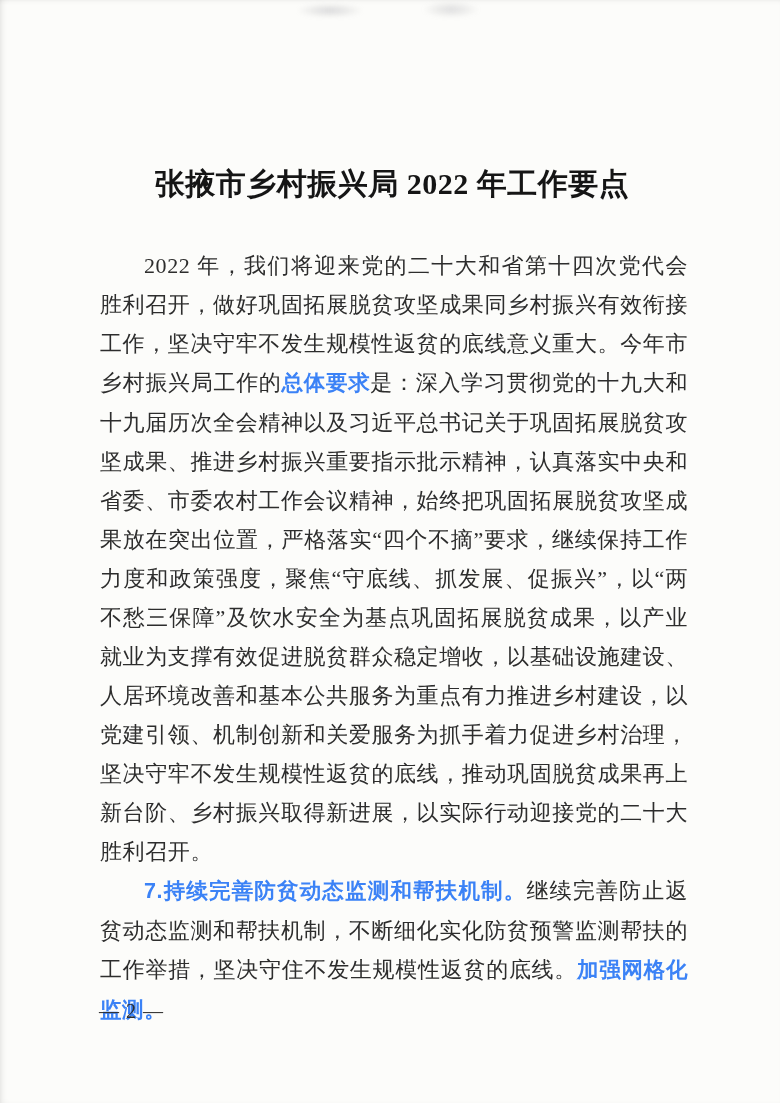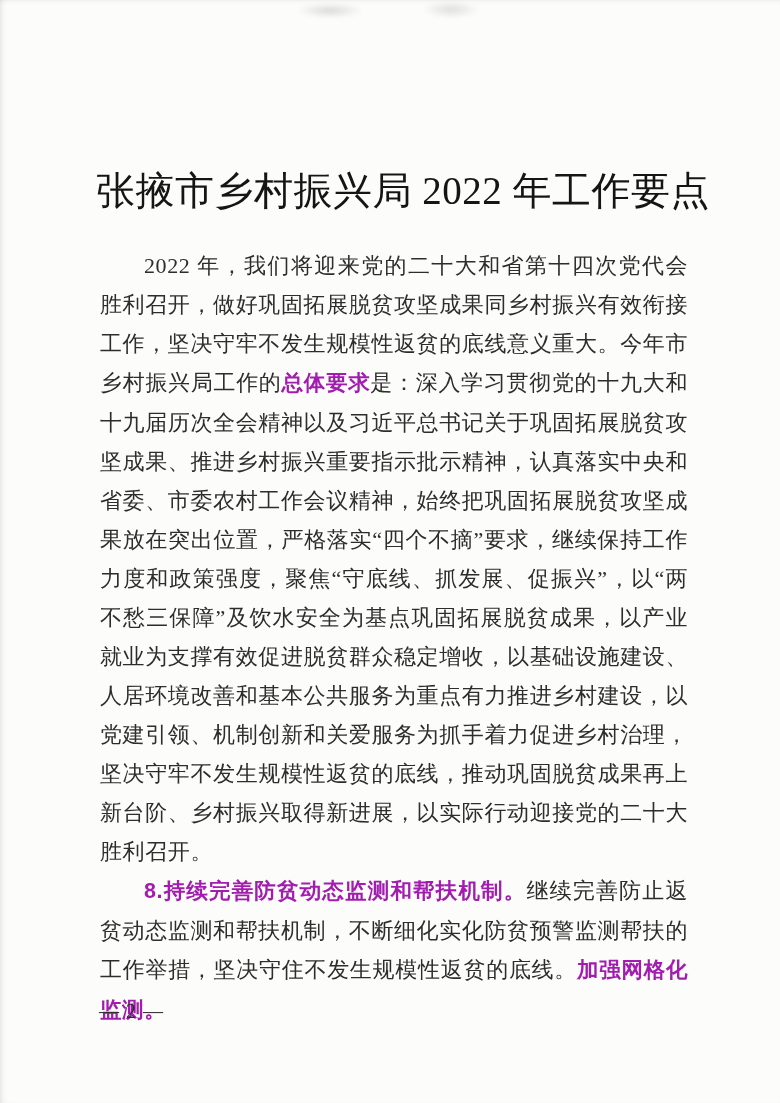--- a/index.html
+++ b/index.html
@@ -38,22 +38,22 @@
     left: 422px; top: 1px; width: 58px; height: 17px;
     background: radial-gradient(ellipse at center, rgba(145,145,150,0.28), rgba(145,145,150,0) 70%);
   }
   .doc-title {
     position: absolute;
     top: 164px;
     left: 96px;
     width: 592px;
     margin: 0;
     text-align: center;
-    font-size: 39px;
-    font-weight: 400;
+    font-size: 30px;
+    font-weight: 700;
     color: var(--ink-strong, #151515);
     letter-spacing: 0.5px;
     white-space: nowrap;
   }
   .doc-body {
     position: absolute;
     top: 246px;
     left: 100px;
     width: 588px;
     font-size: 22px;
@@ -69,21 +69,21 @@
   .para.heading {
     font-family: "Liberation Sans", "DejaVu Sans", sans-serif;
     font-size: 21.5px;
     font-weight: 700;
     color: #1a1a1a;
   }
   .bold-run {
     font-family: "Liberation Sans", "DejaVu Sans", sans-serif;
     font-size: 21.5px;
     font-weight: 700;
-    color: #a21caf;
+    color: #3b82f6;
   }
   .page-footer {
     position: absolute;
     left: 99px;
     top: 1000px;
     font-size: 20px;
     color: var(--ink, #2d2d2d);
     letter-spacing: 1px;
   }
 </style>
@@ -91,17 +91,17 @@
 <body>
 
 <div class="page">
   <div class="smudge smudge-1"></div>
   <div class="smudge smudge-2"></div>
 
   <h1 class="doc-title">张掖市乡村振兴局 2022 年工作要点</h1>
 
   <div class="doc-body">
       <p class="para"><span>2022 年，我们将迎来党的二十大和省第十四次党代会胜利召开，做好巩固拓展脱贫攻坚成果同乡村振兴有效衔接工作，坚决守牢不发生规模性返贫的底线意义重大。今年市乡村振兴局工作的</span><span class="bold-run">总体要求</span><span>是：深入学习贯彻党的十九大和十九届历次全会精神以及习近平总书记关于巩固拓展脱贫攻坚成果、推进乡村振兴重要指示批示精神，认真落实中央和省委、市委农村工作会议精神，始终把巩固拓展脱贫攻坚成果放在突出位置，严格落实“四个不摘”要求，继续保持工作力度和政策强度，聚焦“守底线、抓发展、促振兴”，以“两不愁三保障”及饮水安全为基点巩固拓展脱贫成果，以产业就业为支撑有效促进脱贫群众稳定增收，以基础设施建设、人居环境改善和基本公共服务为重点有力推进乡村建设，以党建引领、机制创新和关爱服务为抓手着力促进乡村治理，坚决守牢不发生规模性返贫的底线，推动巩固脱贫成果再上新台阶、乡村振兴取得新进展，以实际行动迎接党的二十大胜利召开。</span></p>
-      <p class="para"><span class="bold-run">8.持续完善防贫动态监测和帮扶机制。</span><span>继续完善防止返贫动态监测和帮扶机制，不断细化实化防贫预警监测帮扶的工作举措，坚决守住不发生规模性返贫的底线。</span><span class="bold-run">加强网格化监测。</span></p>
+      <p class="para"><span class="bold-run">7.持续完善防贫动态监测和帮扶机制。</span><span>继续完善防止返贫动态监测和帮扶机制，不断细化实化防贫预警监测帮扶的工作举措，坚决守住不发生规模性返贫的底线。</span><span class="bold-run">加强网格化监测。</span></p>
     </div>
 
   <div class="page-footer">— 2 —</div>
 </div>
 
 </body></html>

